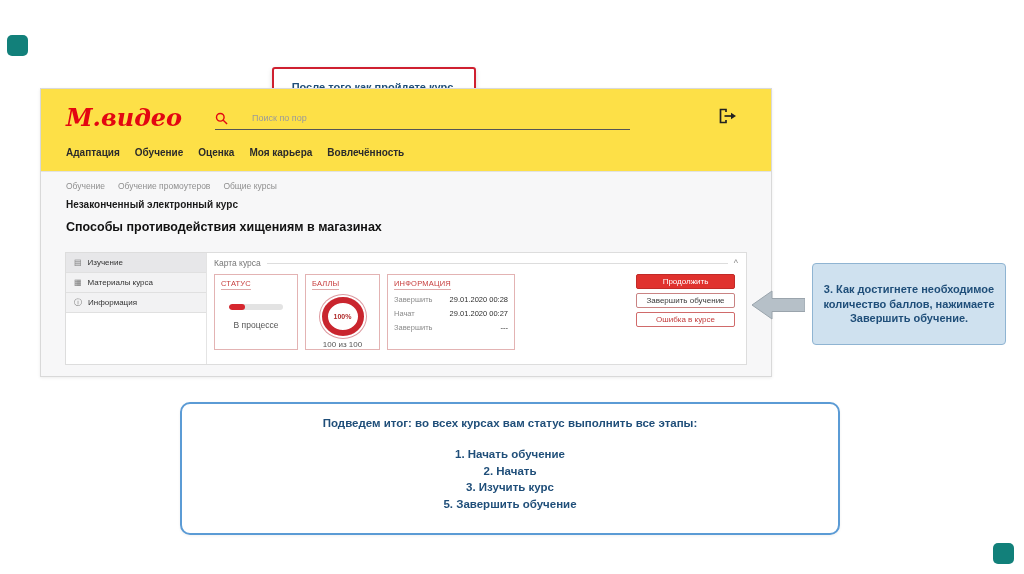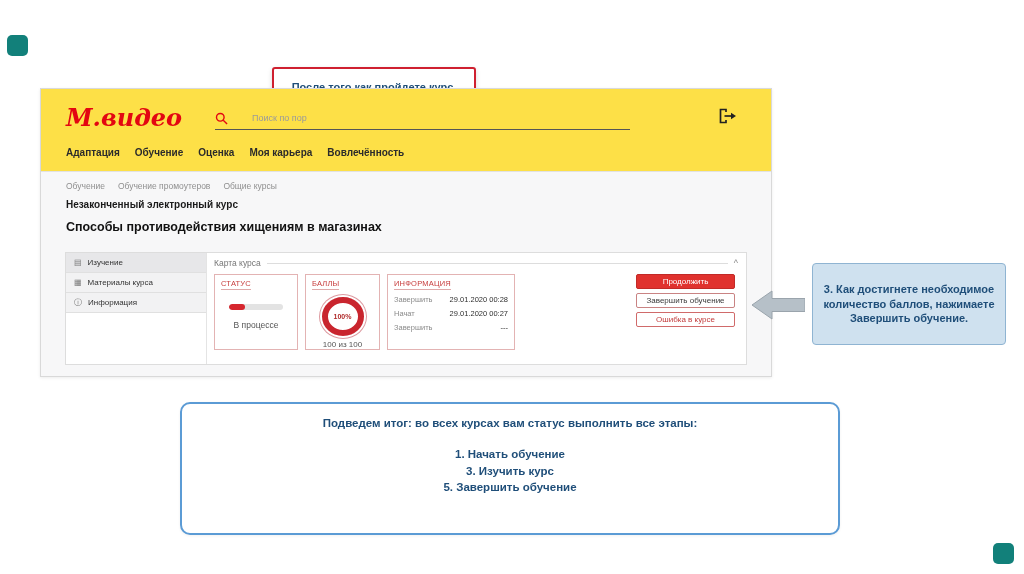--- a/index.html
+++ b/index.html
@@ -219,18 +219,19 @@
     <div>
       <span>3. Как достигнете необходимое количество баллов, нажимаете</span>
       <strong>Завершить обучение.</strong>
     </div>
   </div>
 
   <div class="summary">
     <div class="sum-title">Подведем итог: во всех курсах вам статус выполнить все этапы:</div>
     <ul>
       <li>1. Начать обучение</li>
+      <li>2. Начать</li>
       <li>3. Изучить курс</li>
       <li>5. Завершить обучение</li>
     </ul>
   </div>
 
 </div>
 
 </body></html>

